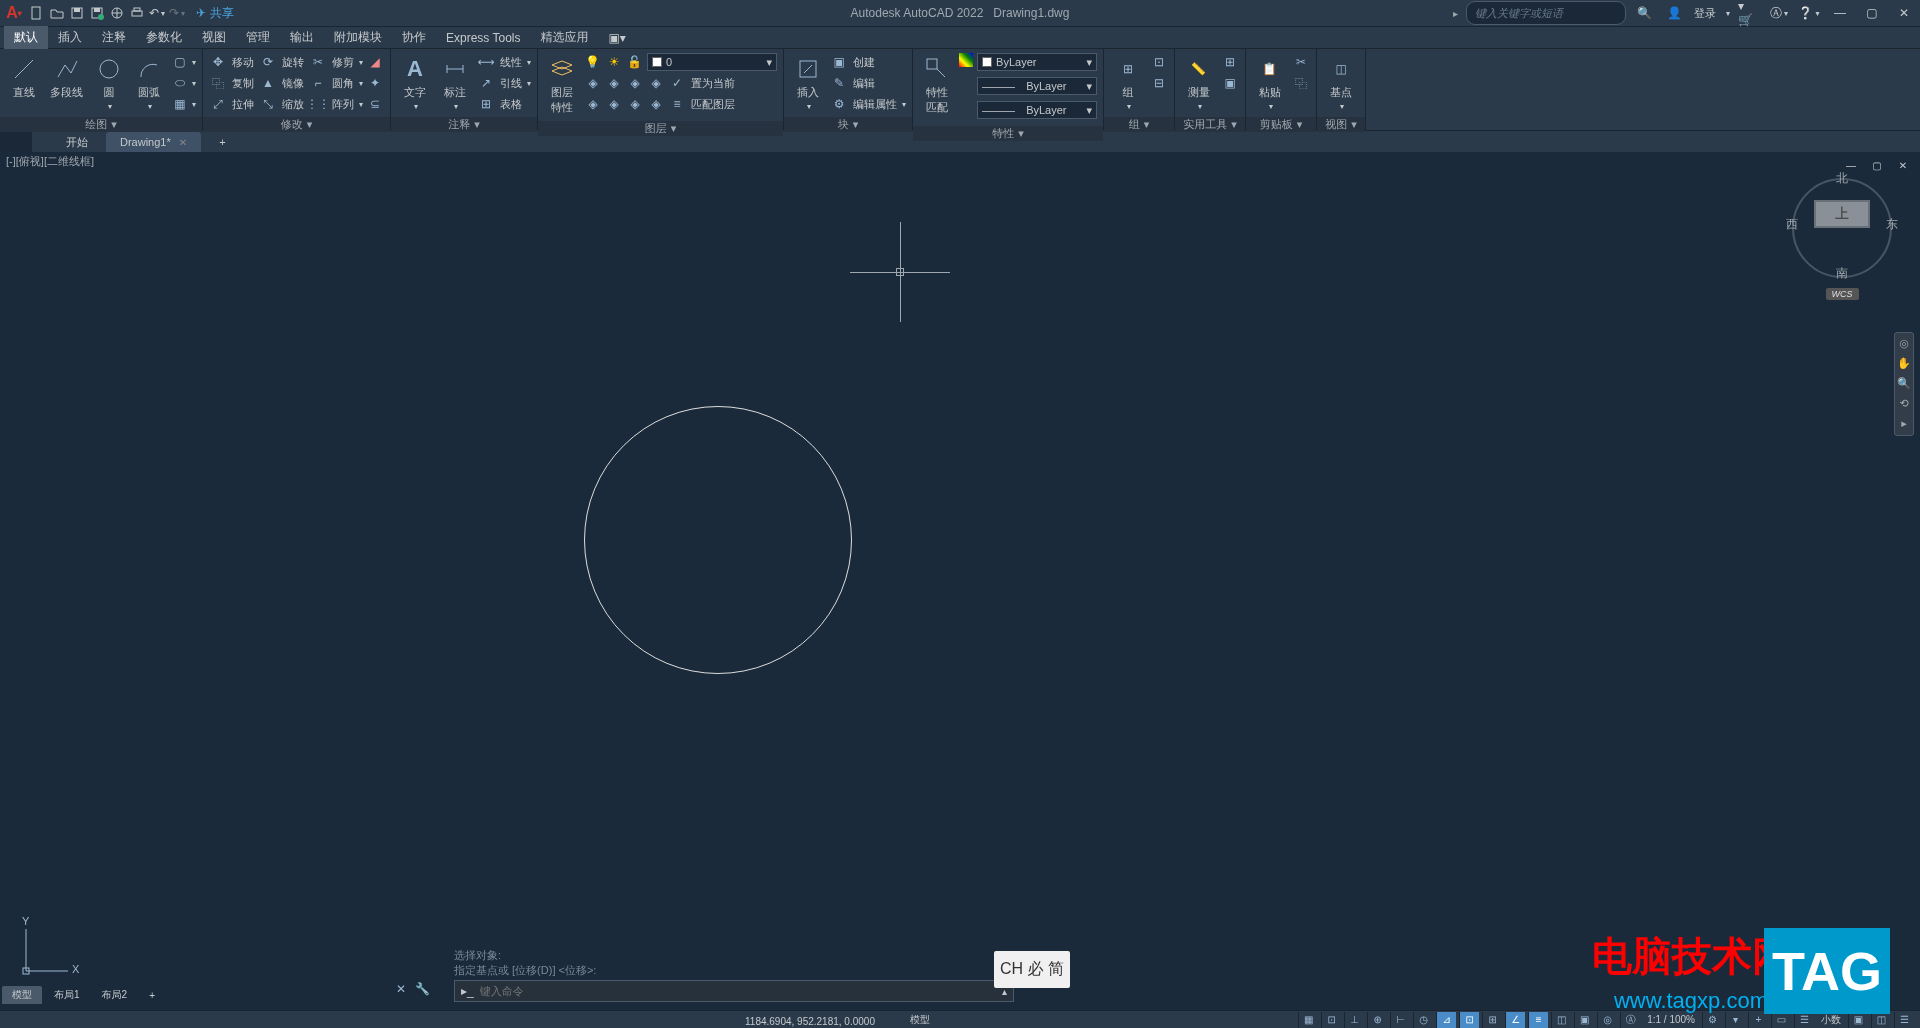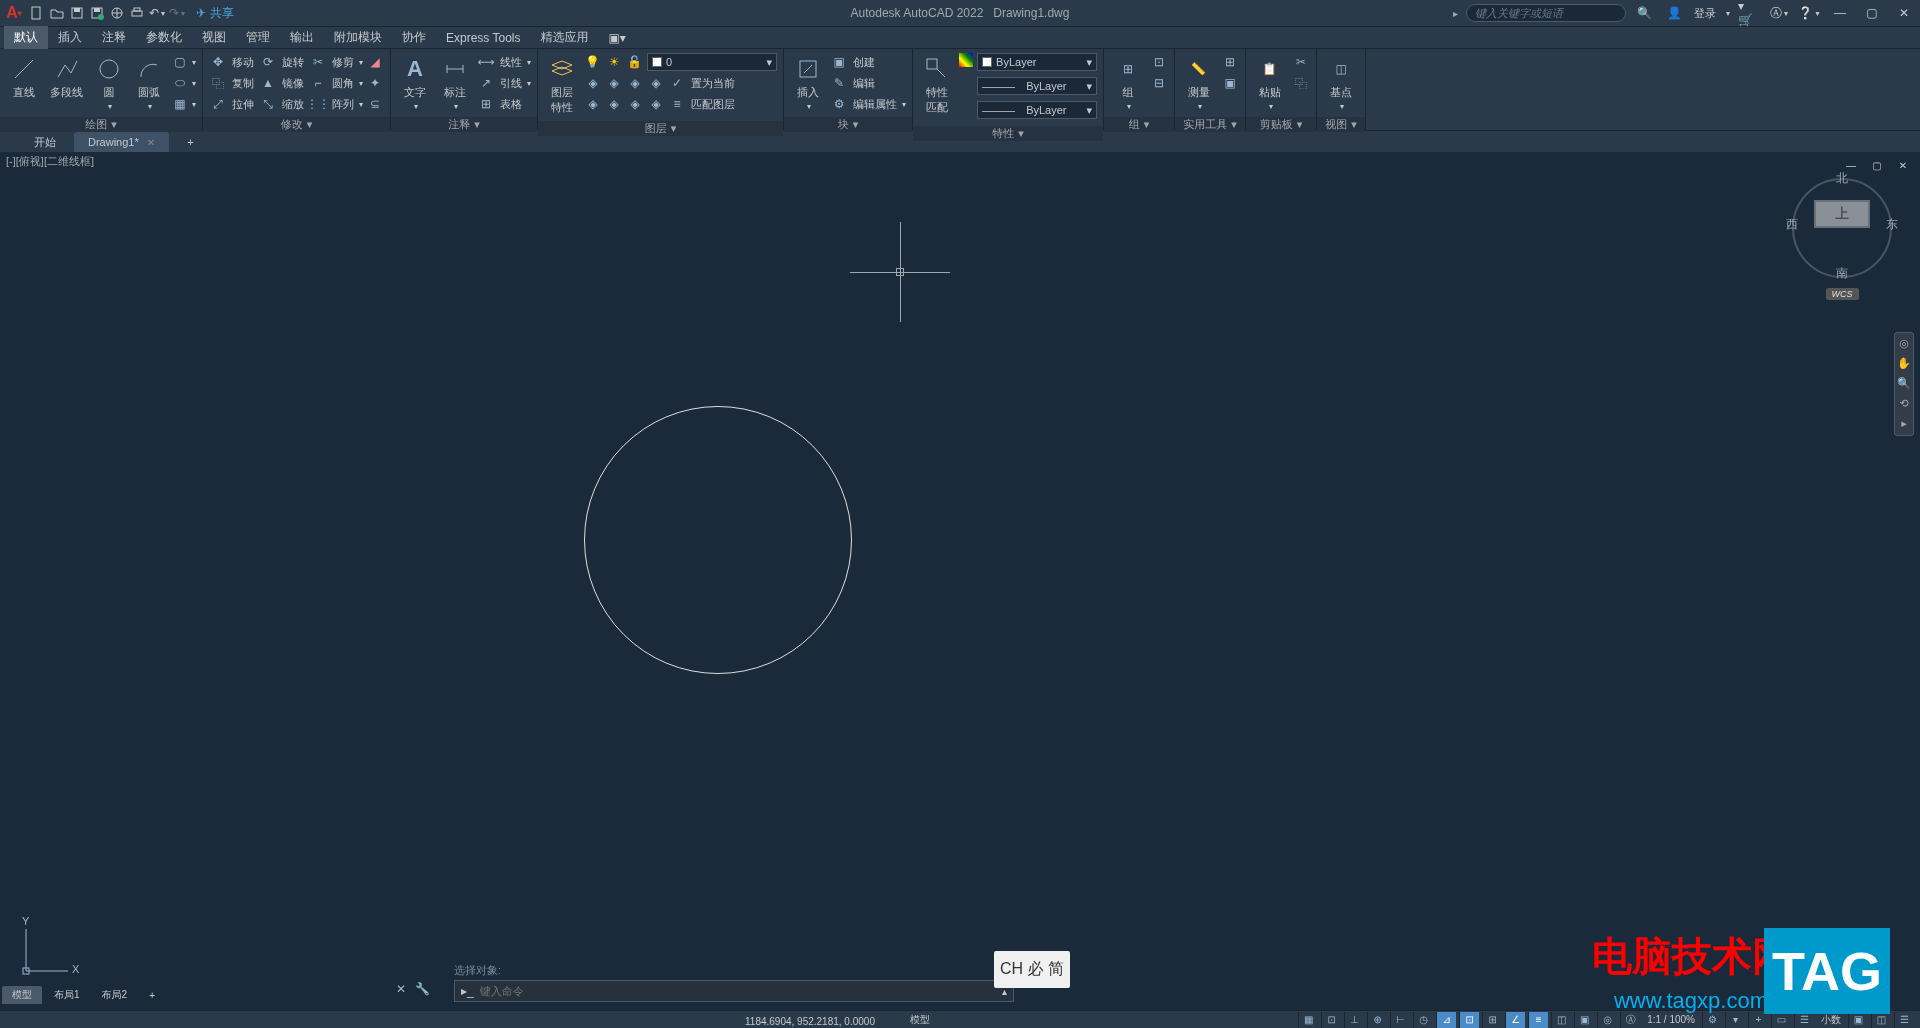--- a/index.html
+++ b/index.html
@@ -4,41 +4,41 @@
 <style>
 * { margin:0; padding:0; box-sizing:border-box; font-family:"Microsoft YaHei",Arial,sans-serif; user-select:none; }
 body { width:1920px; height:1028px; background:#1b2838; color:#c5c9cc; font-size:12px; overflow:hidden; position:relative; }
 .title-bar { height:26px; background:#2b3a4a; display:flex; align-items:center; padding:0 4px; position:relative; }
 .app-logo { width:20px; height:20px; display:flex; align-items:center; justify-content:center; color:#d7342a; font-weight:bold; font-size:16px; }
 .qat { display:flex; align-items:center; gap:2px; margin-left:4px; }
 .qat-btn { width:18px; height:18px; display:flex; align-items:center; justify-content:center; cursor:pointer; color:#c5c9cc; }
 .share-btn { display:flex; align-items:center; gap:4px; color:#4aa3df; margin-left:10px; cursor:pointer; }
 .title-center { position:absolute; left:50%; transform:translateX(-50%); color:#a0a8af; font-size:12px; }
 .title-right { margin-left:auto; display:flex; align-items:center; gap:8px; }
-.search-box { width:160px; height:18px; background:#1b2838; border:1px solid #4a5a6a; border-radius:9px; padding:0 8px; color:#6a7a8a; font-size:11px; display:flex; align-items:center; }
+.search-box { width:160px; height:24px; background:#1b2838; border:1px solid #4a5a6a; border-radius:9px; padding:0 8px; color:#6a7a8a; font-size:11px; display:flex; align-items:center; }
 .icon-btn { width:22px; height:22px; display:flex; align-items:center; justify-content:center; cursor:pointer; color:#c5c9cc; }
 .win-btn { width:24px; height:22px; display:flex; align-items:center; justify-content:center; cursor:pointer; }
 .menu-bar { height:22px; background:#2b3a4a; display:flex; align-items:center; padding:0 4px; border-top:1px solid #1a2530; }
 .menu-tab { padding:3px 10px; color:#c5c9cc; font-size:12px; cursor:pointer; }
 .menu-tab.active { background:#4a5a6a; color:#fff; }
 .ribbon { height:82px; background:#2b3a4a; display:flex; border-top:1px solid #1a2530; }
 .panel { display:flex; flex-direction:column; border-right:1px solid #1a2530; }
 .panel-body { flex:1; display:flex; align-items:flex-start; padding:4px 6px; gap:4px; }
 .panel-title { height:16px; font-size:11px; color:#a0a8af; text-align:center; background:#26323f; display:flex; align-items:center; justify-content:center; gap:4px; }
 .big-tool { display:flex; flex-direction:column; align-items:center; gap:2px; cursor:pointer; padding:2px 4px; }
 .big-tool-icon { width:28px; height:28px; display:flex; align-items:center; justify-content:center; color:#9bb8d3; }
 .big-tool-label { font-size:11px; color:#c5c9cc; }
 .small-rows { display:flex; flex-direction:column; gap:3px; }
 .small-row { display:flex; align-items:center; gap:3px; }
 .small-tool { width:18px; height:18px; display:flex; align-items:center; justify-content:center; cursor:pointer; color:#9bb8d3; font-size:12px; }
 .tool-txt { font-size:11px; color:#c5c9cc; cursor:pointer; padding:0 2px; }
 .layer-combo { width:130px; height:18px; background:#1b2838; border:1px solid #4a5a6a; display:flex; align-items:center; gap:4px; padding:0 4px; font-size:11px; color:#c5c9cc; }
 .swatch { width:10px; height:10px; border:1px solid #666; }
 .prop-combo { width:120px; height:18px; background:#1b2838; border:1px solid #4a5a6a; display:flex; align-items:center; gap:4px; padding:0 4px; font-size:11px; color:#c5c9cc; margin-bottom:3px; }
-.file-tabs { height:22px; background:#2b3a4a; display:flex; align-items:flex-end; padding-left:20px; border-top:1px solid #1a2530; }
+.file-tabs { height:22px; background:#2b3a4a; display:flex; align-items:flex-end; padding-left:20px; border-top:1px solid #1a2530;margin-left:32px; }
 .file-tab { height:20px; padding:0 14px; display:flex; align-items:center; font-size:11px; color:#c5c9cc; cursor:pointer; margin-right:4px; border-radius:3px 3px 0 0; gap:8px; }
 .file-tab.active { background:#3e5166; }
 .tab-close { font-size:10px; color:#888; cursor:pointer; }
 .canvas-area { position:relative; background:#1b2a3a; width:100%; height:calc(100% - 26px - 22px - 82px - 22px - 18px); }
 .canvas-header { position:absolute; top:2px; left:6px; font-size:11px; color:#a0a8af; }
 .viewcube-area { position:absolute; top:18px; right:28px; width:100px; height:130px; display:flex; flex-direction:column; align-items:center; }
 .viewcube { width:56px; height:56px; background:#8a9098; display:flex; align-items:center; justify-content:center; color:#333; font-size:14px; border:2px solid #6a7078; position:relative; }
 .vc-ring { position:absolute; width:100px; height:100px; border:2px solid rgba(140,150,160,0.4); border-radius:50%; top:8px; }
 .vc-dir { position:absolute; font-size:12px; color:#a0a8af; }
 .wcs-badge { margin-top:60px; padding:1px 6px; background:#555; color:#ddd; font-size:9px; border-radius:2px;font-style:italic; }
@@ -479,20 +479,21 @@
         <line x1="8" y1="52" x2="8" y2="10" stroke="#9bb8d3"></line>
         <line x1="8" y1="52" x2="50" y2="52" stroke="#9bb8d3"></line>
         <rect x="5" y="49" width="6" height="6" fill="none" stroke="#9bb8d3"></rect>
       </svg>
     <span style="position:absolute;left:4px;top:-4px;font-size:11px;color:#9bb8d3">Y</span>
     <span style="position:absolute;left:54px;top:44px;font-size:11px;color:#9bb8d3">X</span>
   </div>
   <div class="cmd-area">
     <div class="cmd-history">
       <div>选择对象:</div>
+      <div>指定基点或 [位移(D)] &lt;位移&gt;:</div>
     </div>
     <div class="cmd-line">
       <span>▸_</span>
       <input class="cmd-input" placeholder="键入命令" style="">
       <span style="font-size:10px">▴</span>
     </div>
   </div>
   <div style="position:absolute;left:392px;bottom:12px;display:flex;gap:4px">
     <div class="small-tool">✕</div>
     <div class="small-tool">🔧</div>

